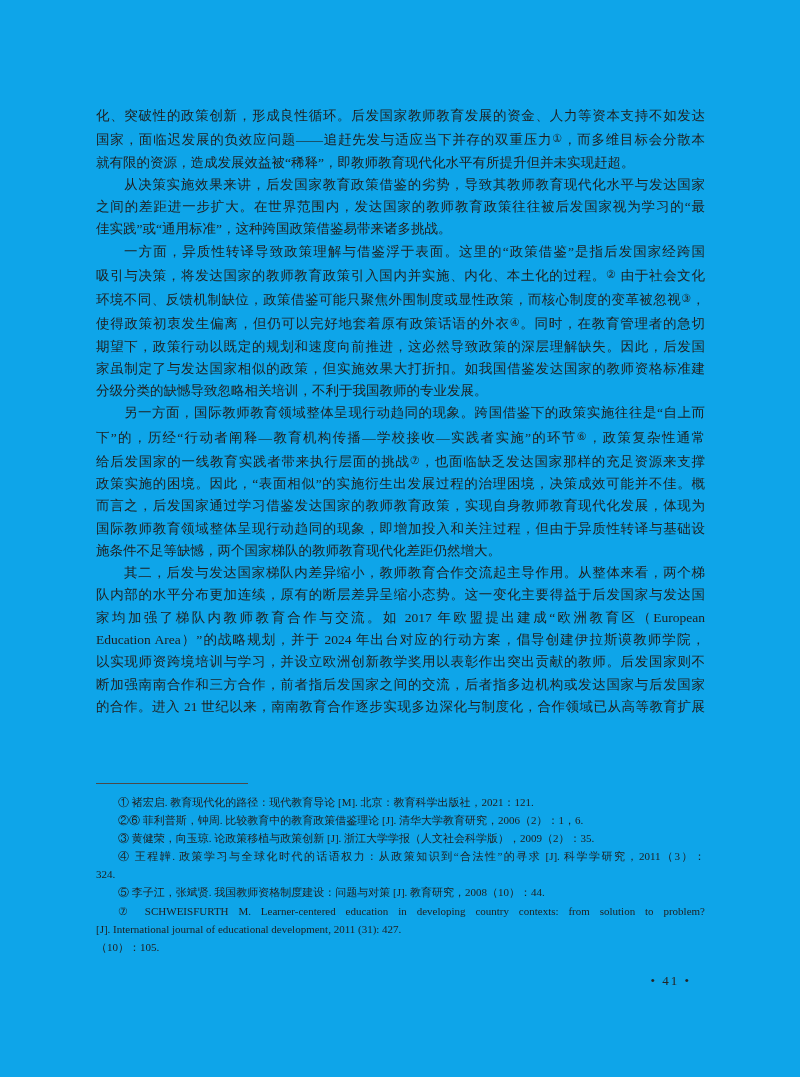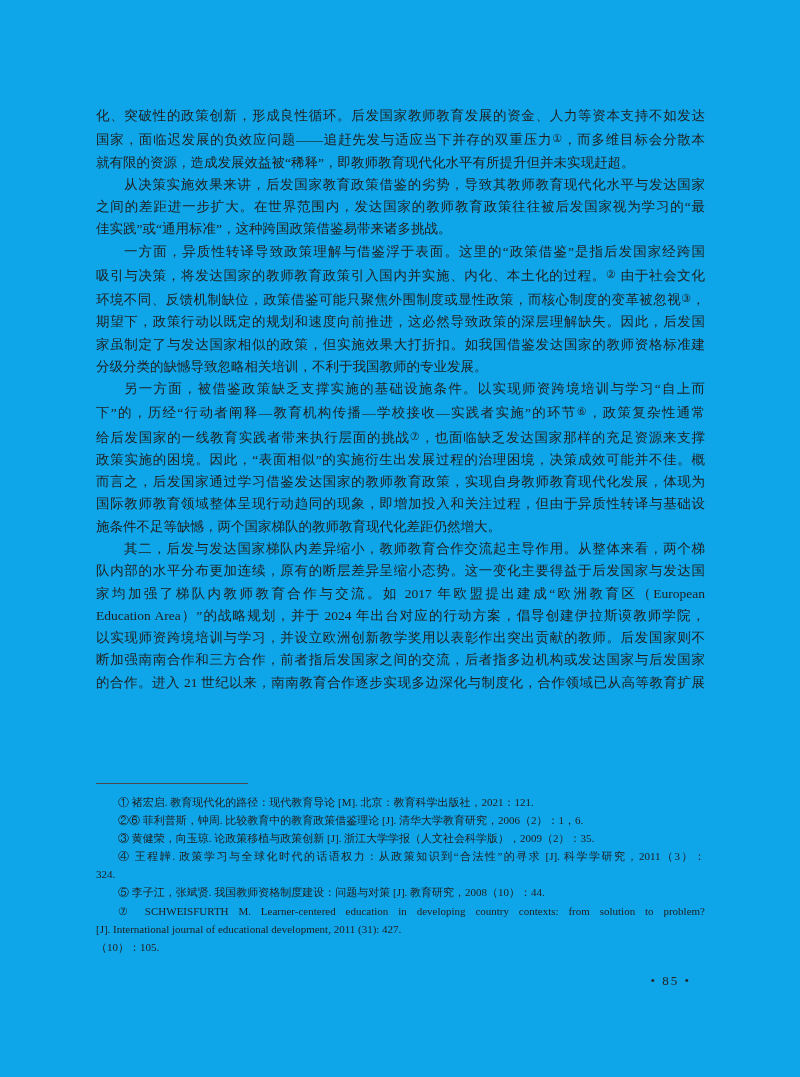--- a/index.html
+++ b/index.html
@@ -64,24 +64,25 @@
   <div class="main-text">
       <div class="tl full">化、突破性的政策创新，形成良性循环。后发国家教师教育发展的资金、人力等资本支持不如发达</div>
       <div class="tl full">国家，面临迟发展的负效应问题——追赶先发与适应当下并存的双重压力<span class="ref">①</span>，而多维目标会分散本</div>
       <div class="tl">就有限的资源，造成发展效益被“稀释”，即教师教育现代化水平有所提升但并未实现赶超。</div>
       <div class="tl indent full">从决策实施效果来讲，后发国家教育政策借鉴的劣势，导致其教师教育现代化水平与发达国家</div>
       <div class="tl full">之间的差距进一步扩大。在世界范围内，发达国家的教师教育政策往往被后发国家视为学习的“最</div>
       <div class="tl">佳实践”或“通用标准”，这种跨国政策借鉴易带来诸多挑战。</div>
       <div class="tl indent full">一方面，异质性转译导致政策理解与借鉴浮于表面。这里的“政策借鉴”是指后发国家经跨国</div>
       <div class="tl full">吸引与决策，将发达国家的教师教育政策引入国内并实施、内化、本土化的过程。<span class="ref">②</span> 由于社会文化</div>
       <div class="tl full">环境不同、反馈机制缺位，政策借鉴可能只聚焦外围制度或显性政策，而核心制度的变革被忽视<span class="ref">③</span>，</div>
+      <div class="tl full">使得政策初衷发生偏离，但仍可以完好地套着原有政策话语的外衣<span class="ref">④</span>。同时，在教育管理者的急切</div>
       <div class="tl full">期望下，政策行动以既定的规划和速度向前推进，这必然导致政策的深层理解缺失。因此，后发国</div>
       <div class="tl full">家虽制定了与发达国家相似的政策，但实施效果大打折扣。如我国借鉴发达国家的教师资格标准建</div>
       <div class="tl">分级分类的缺憾导致忽略相关培训，不利于我国教师的专业发展。</div>
-      <div class="tl indent full">另一方面，被借鉴政策缺乏支撑实施的基础设施条件。以实现师资跨境培训与学习“自上而</div>
+      <div class="tl indent full">另一方面，国际教师教育领域整体呈现行动趋同的现象。跨国借鉴下的政策实施往往是“自上而</div>
       <div class="tl full">下”的，历经“行动者阐释—教育机构传播—学校接收—实践者实施”的环节<span class="ref">⑥</span>，政策复杂性通常</div>
       <div class="tl full">给后发国家的一线教育实践者带来执行层面的挑战<span class="ref">⑦</span>，也面临缺乏发达国家那样的充足资源来支撑</div>
       <div class="tl full">政策实施的困境。因此，“表面相似”的实施衍生出发展过程的治理困境，决策成效可能并不佳。概</div>
       <div class="tl full">而言之，后发国家通过学习借鉴发达国家的教师教育政策，实现自身教师教育现代化发展，体现为</div>
       <div class="tl full">国际教师教育领域整体呈现行动趋同的现象，即增加投入和关注过程，但由于异质性转译与基础设</div>
       <div class="tl">施条件不足等缺憾，两个国家梯队的教师教育现代化差距仍然增大。</div>
       <div class="tl indent full">其二，后发与发达国家梯队内差异缩小，教师教育合作交流起主导作用。从整体来看，两个梯</div>
       <div class="tl full">队内部的水平分布更加连续，原有的断层差异呈缩小态势。这一变化主要得益于后发国家与发达国</div>
       <div class="tl full">家均加强了梯队内教师教育合作与交流。如 2017 年欧盟提出建成“欧洲教育区（European</div>
       <div class="tl full">Education Area）”的战略规划，并于 2024 年出台对应的行动方案，倡导创建伊拉斯谟教师学院，</div>
@@ -98,15 +99,15 @@
         <div class="tl indent">③ 黄健荣，向玉琼. 论政策移植与政策创新 [J]. 浙江大学学报（人文社会科学版），2009（2）：35.</div>
         <div class="tl indent full">④ 王程韡. 政策学习与全球化时代的话语权力：从政策知识到“合法性”的寻求 [J]. 科学学研究，2011（3）：</div>
         <div class="tl">324.</div>
         <div class="tl indent">⑤ 李子江，张斌贤. 我国教师资格制度建设：问题与对策 [J]. 教育研究，2008（10）：44.</div>
         <div class="tl indent full">⑦ SCHWEISFURTH M. Learner-centered education in developing country contexts: from solution to problem?</div>
         <div class="tl">[J]. International journal of educational development, 2011 (31): 427.</div>
         <div class="tl">（10）：105.</div>
       </div>
   </div>
 
-  <div class="page-number">• 85 •</div>
+  <div class="page-number">• 41 •</div>
 
 </div>
 
 </body></html>

